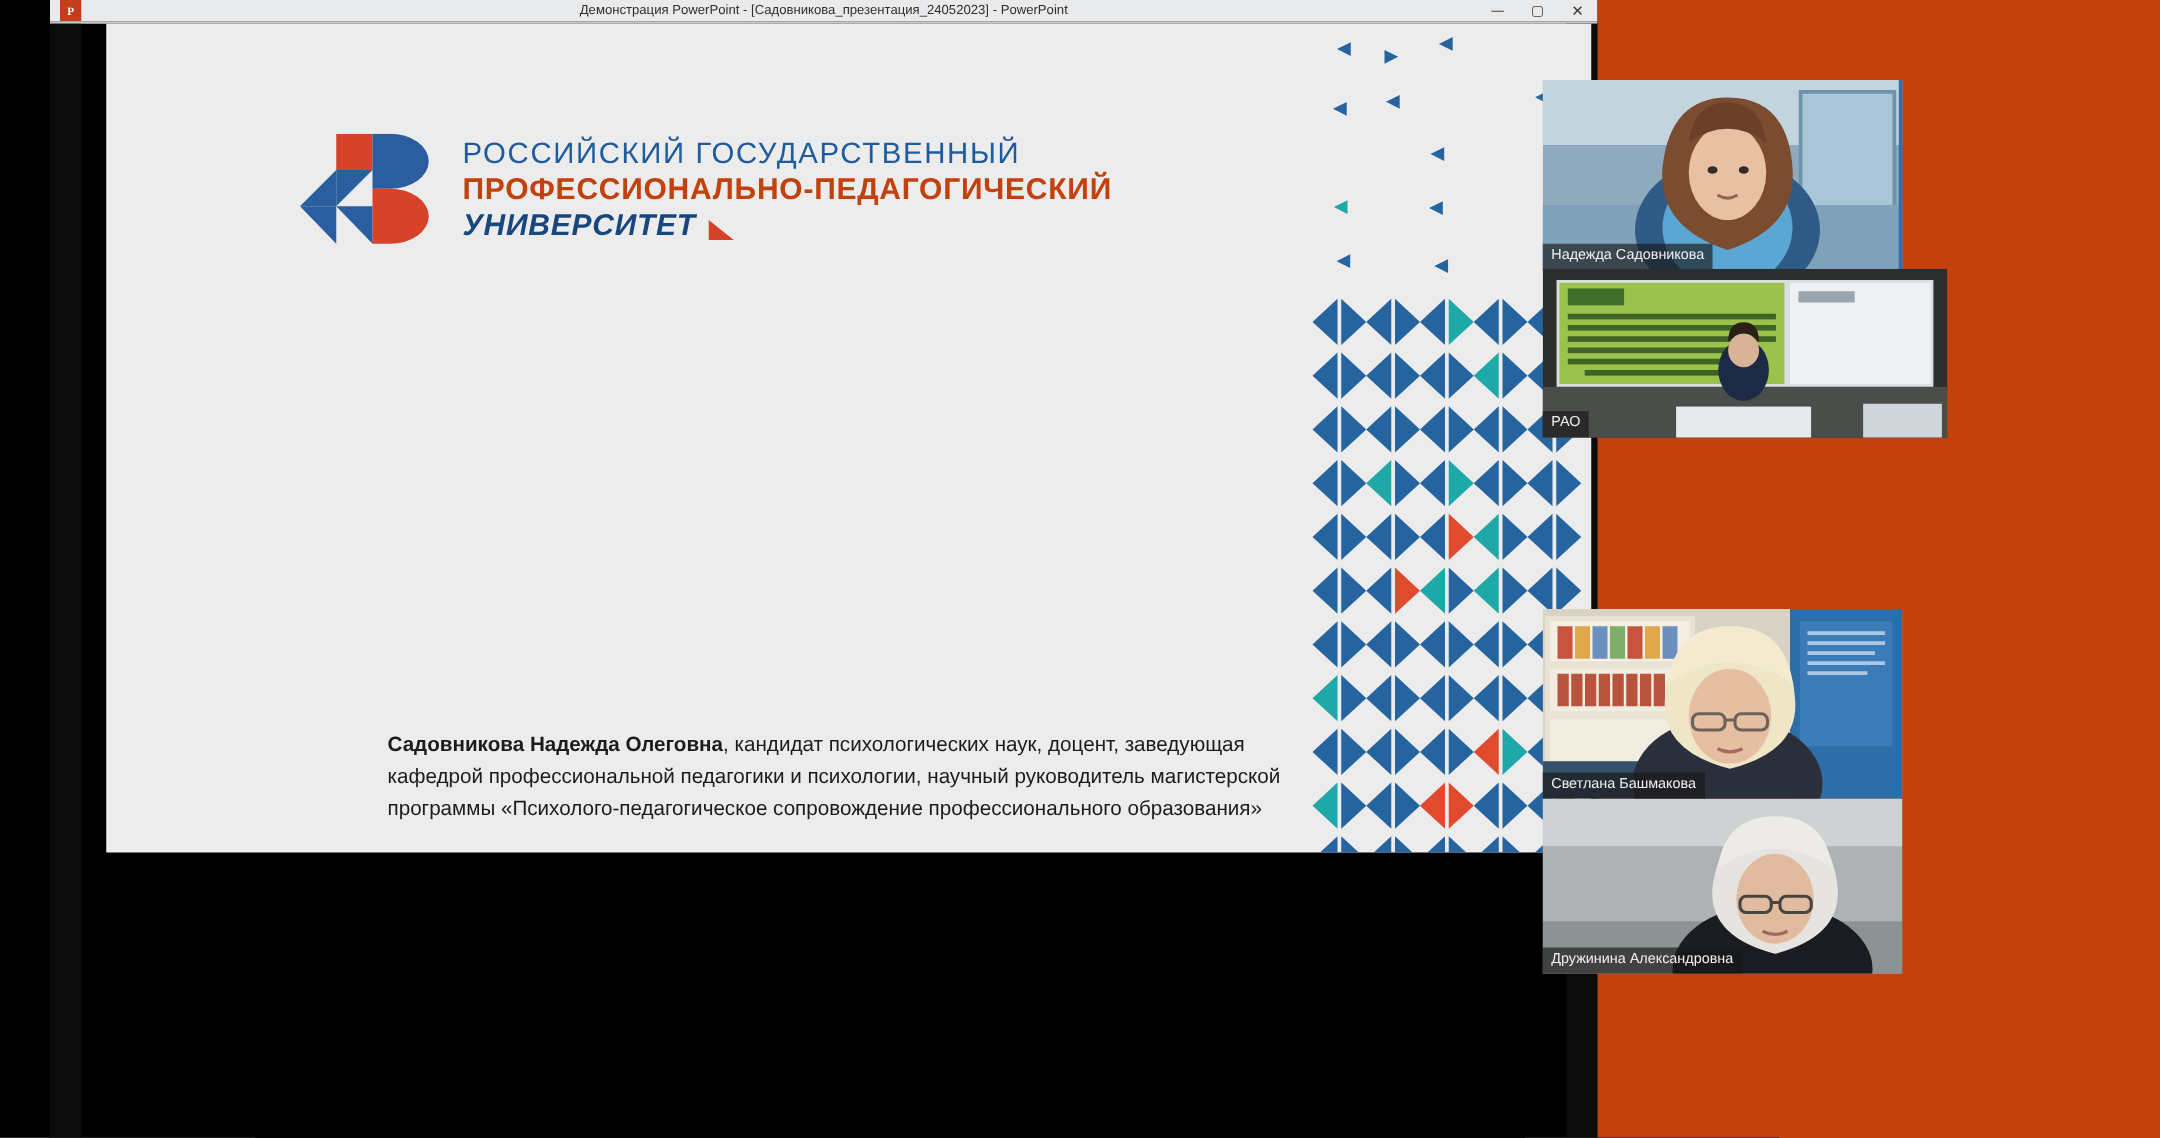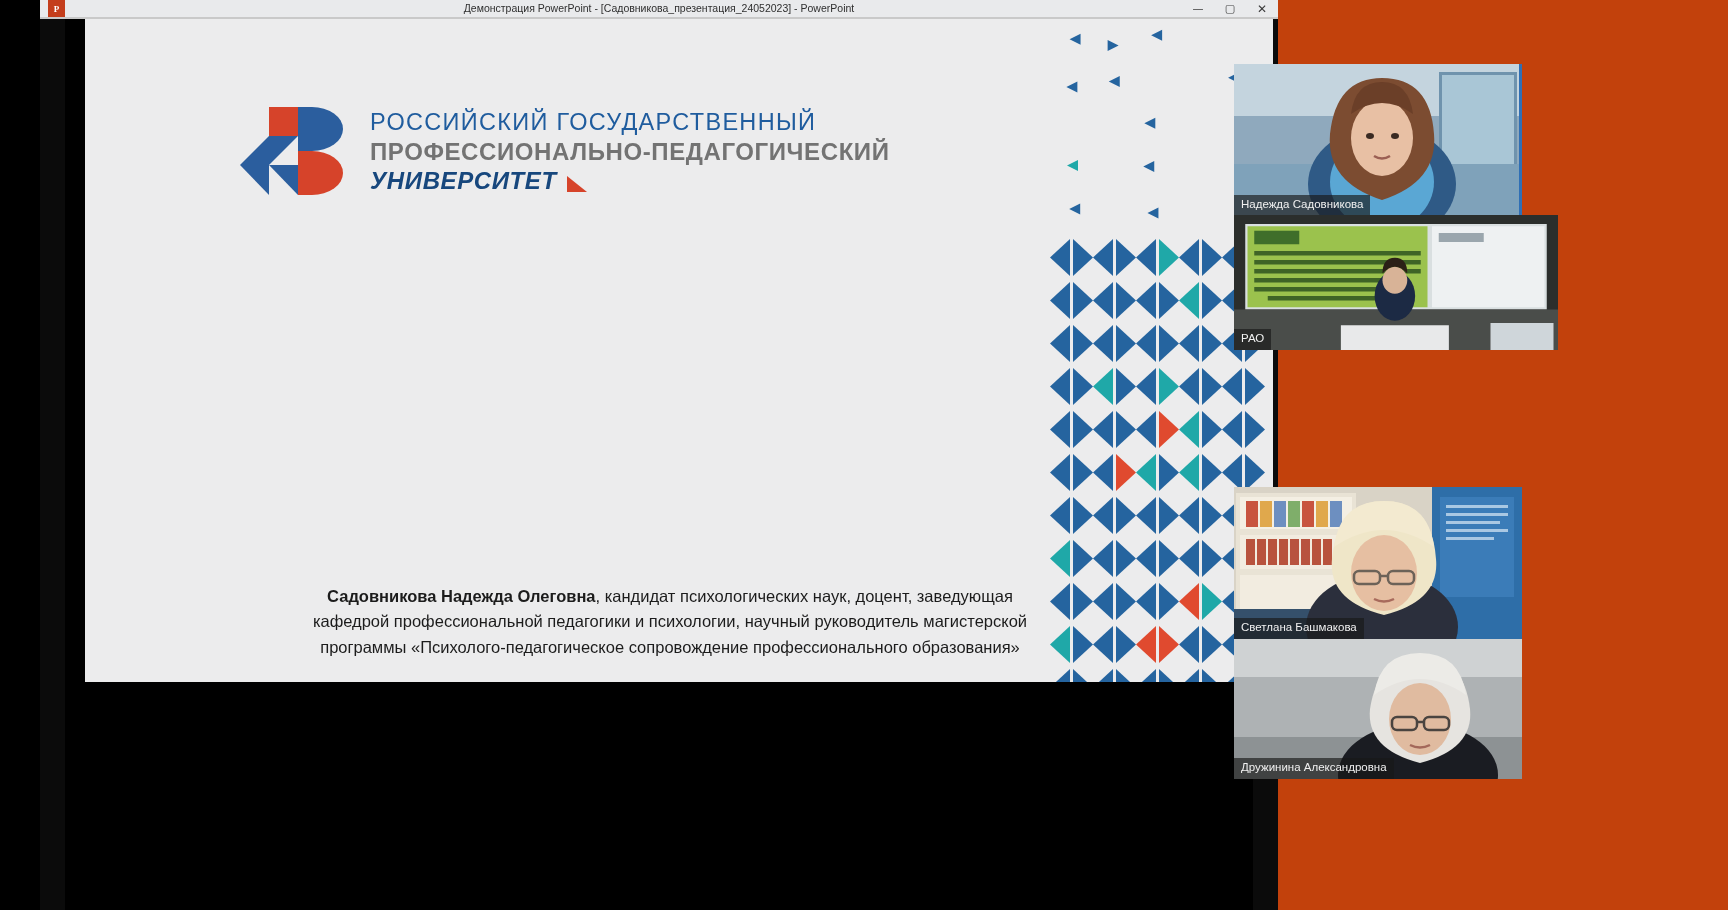--- a/index.html
+++ b/index.html
@@ -50,42 +50,42 @@
 
   
   .logo-block { position: absolute; left: 145px; top: 88px; display: flex; align-items: flex-start; }
   .logo-mark { position: relative; width: 118px; height: 92px; flex: none; }
   .logo-text { margin-left: 22px; padding-top: 2px; }
   .logo-l1 {
     font-size: 23.5px; letter-spacing: 1.3px; color: #1f5c9e; font-weight: 400;
     white-space: nowrap; line-height: 1.18;
   }
   .logo-l2 {
-    font-size: 24px; letter-spacing: 0.6px; color: #737373; font-weight: bold;
+    font-size: 24px; letter-spacing: 0.6px; color: #c2410c; font-weight: bold;
     white-space: nowrap; line-height: 1.22;
   }
   .logo-l3 {
     font-size: 24px; letter-spacing: 0.6px; color: #17477d; font-weight: bold;
     white-space: nowrap; line-height: 1.22; display: flex; align-items: flex-end; font-style: italic;
   }
   .logo-redtri {
     width: 0; height: 0; border-left: 20px solid #d6432a;
     border-top: 16px solid transparent; margin-left: 10px; margin-bottom: 3px;
   }
 
   
   .slide-title {
     position: absolute; left: 110px; top: 262px; width: 850px;
     text-align: center; color: #21588f; font-size: 39px; line-height: 1.34;
     font-weight: 400;
   }
   
   .author-block {
     position: absolute; left: 225px; top: 565px; width: 720px;
-    text-align: center; color: #1c1c1c; font-size: 16.5px; line-height: 1.54;
+    text-align: left; color: #1c1c1c; font-size: 16.5px; line-height: 1.54;
     font-weight: bold;
   }
   .author-block .role { font-weight: normal; }
 
   
   .rsvpu {
     position: absolute; left: 739px; top: 830px; width: 232px; height: 80px;
     background: #cf4430; color: #f2f2f2; font-size: 35px; font-weight: bold;
     display: flex; align-items: center; justify-content: center; letter-spacing: 0.5px;
   }

